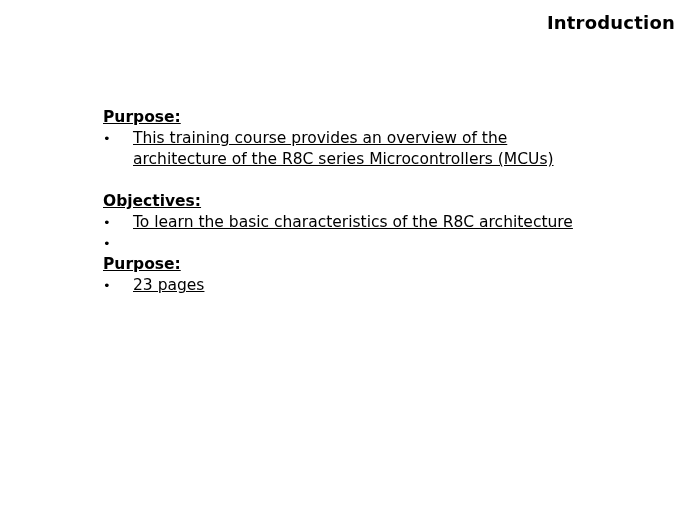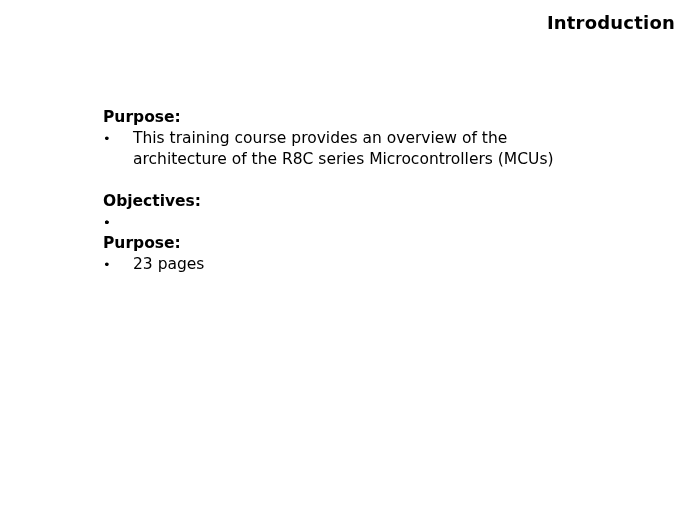--- a/index.html
+++ b/index.html
@@ -24,20 +24,21 @@
       font-size: 18px;
       font-weight: bold;
       line-height: 24px;
       letter-spacing: 0.2px;
     }
     .content {
       position: absolute;
       left: 103px;
       top: 107px;
       width: 470px;
+      text-decoration: underline;
     }
     .section {
       margin-bottom: 21px;
     }
     .section-heading {
       font-size: 15.5px;
       font-weight: bold;
       line-height: 21px;
       height: 21px;
     }
@@ -76,20 +77,21 @@
         <span>This training course provides an overview of the architecture of the R8C series Microcontrollers (MCUs)</span>
       </li>
     </ul>
   </div>
 
   <div class="section">
     <div class="section-heading">Objectives:</div>
     <ul class="bullet-list">
       <li class="bullet-item">
         <span class="bullet-glyph">•</span>
+        <span>To learn the basic characteristics of the R8C architecture</span>
       </li>
       <li class="bullet-item">
         <span class="bullet-glyph">•</span>
       </li>
     </ul>
   </div>
 
   <div class="section">
     <div class="section-heading">Purpose:</div>
     <ul class="bullet-list">

